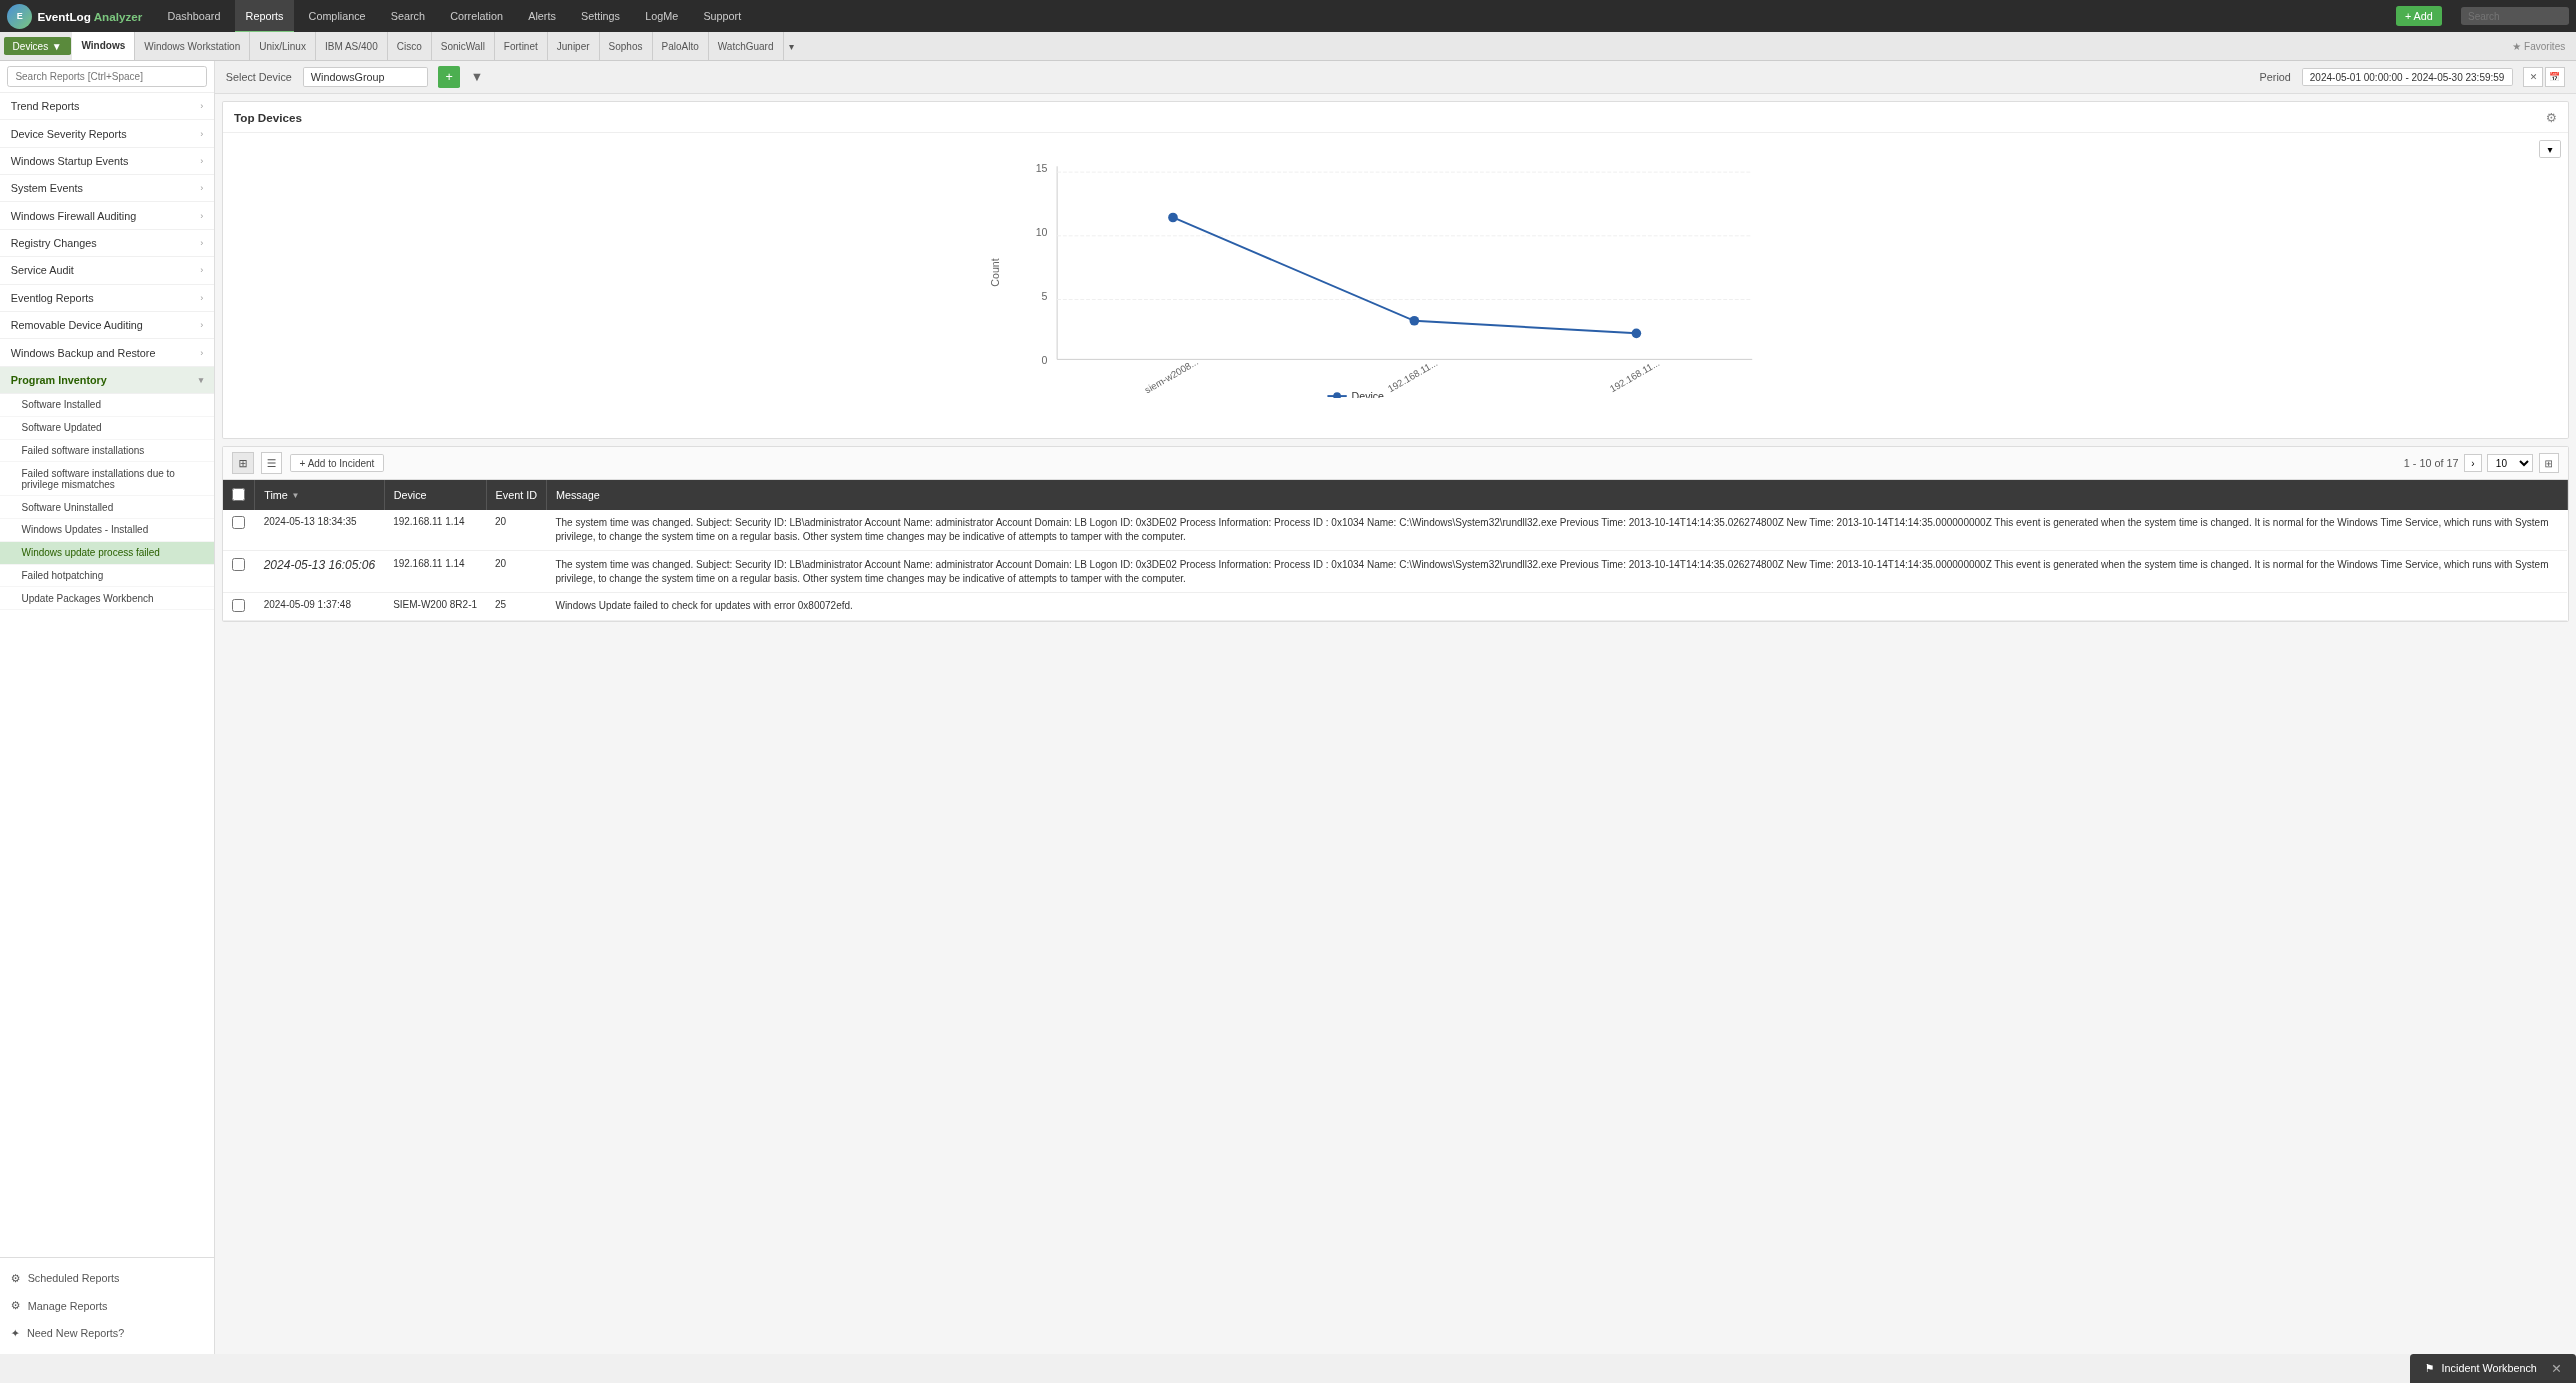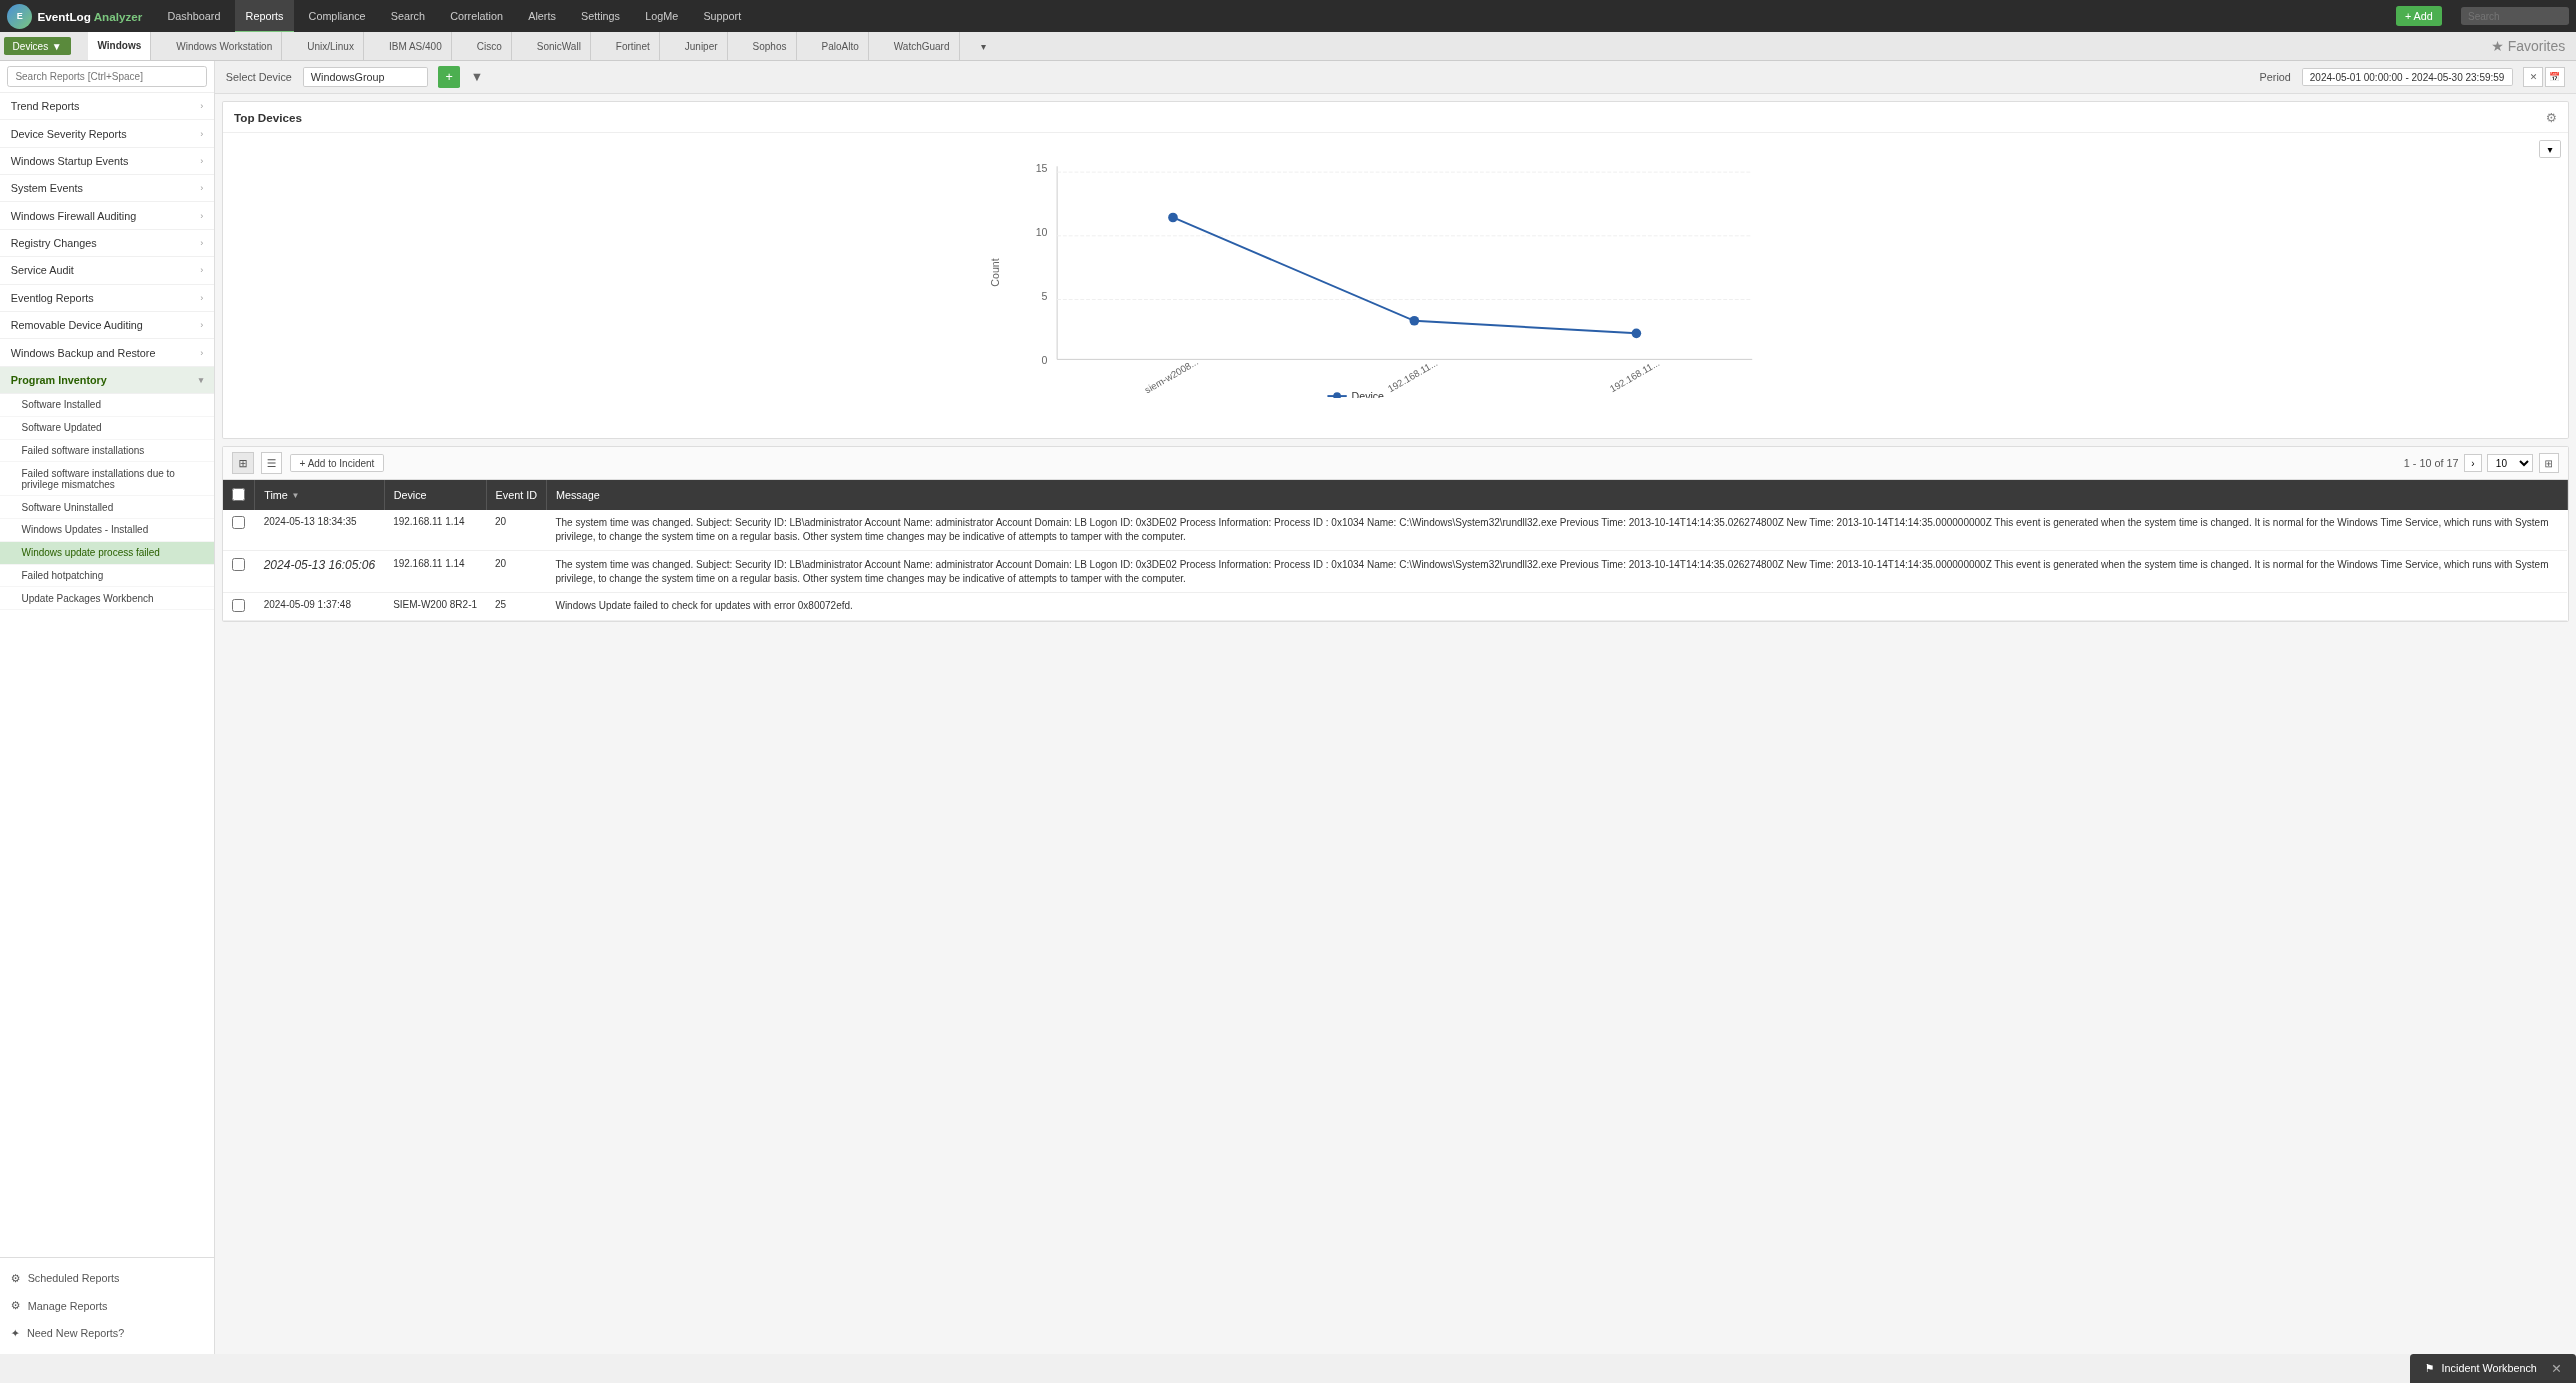--- a/index.html
+++ b/index.html
@@ -60,21 +60,21 @@
     }
 
     
     .device-tabs {
       background: #e8e8e8;
       display: flex;
       align-items: center;
       height: 29px;
       border-bottom: 0.9px solid #ccc;
       padding: 0 3.6px;
-      gap: 16px;
+      gap: 0;
       overflow-x: auto;
     }
     .device-tab-group {
       background: #5a8a3c;
       color: white;
       padding: 3.6px 9px;
       font-size: 10px;
       cursor: pointer;
       border-radius: 1.8px;
       display: flex; align-items: center; gap: 3.6px;
@@ -93,21 +93,21 @@
     .device-tab.active { background: white; color: #333; font-weight: bold; border-bottom: 1.8px solid white; }
     .more-tabs-btn {
       padding: 3.6px 5.4px;
       cursor: pointer;
       color: #555;
       font-size: 10px;
     }
     .favorites-btn {
       margin-left: auto;
       color: #888;
-      font-size: 14px;
+      font-size: 10px;
       cursor: pointer;
       padding: 0 7.2px;
       display: flex; align-items: center; gap: 3.6px;
     }
 
     
     .content-area {
       display: flex;
       height: calc(100vh - 90px);
     }

